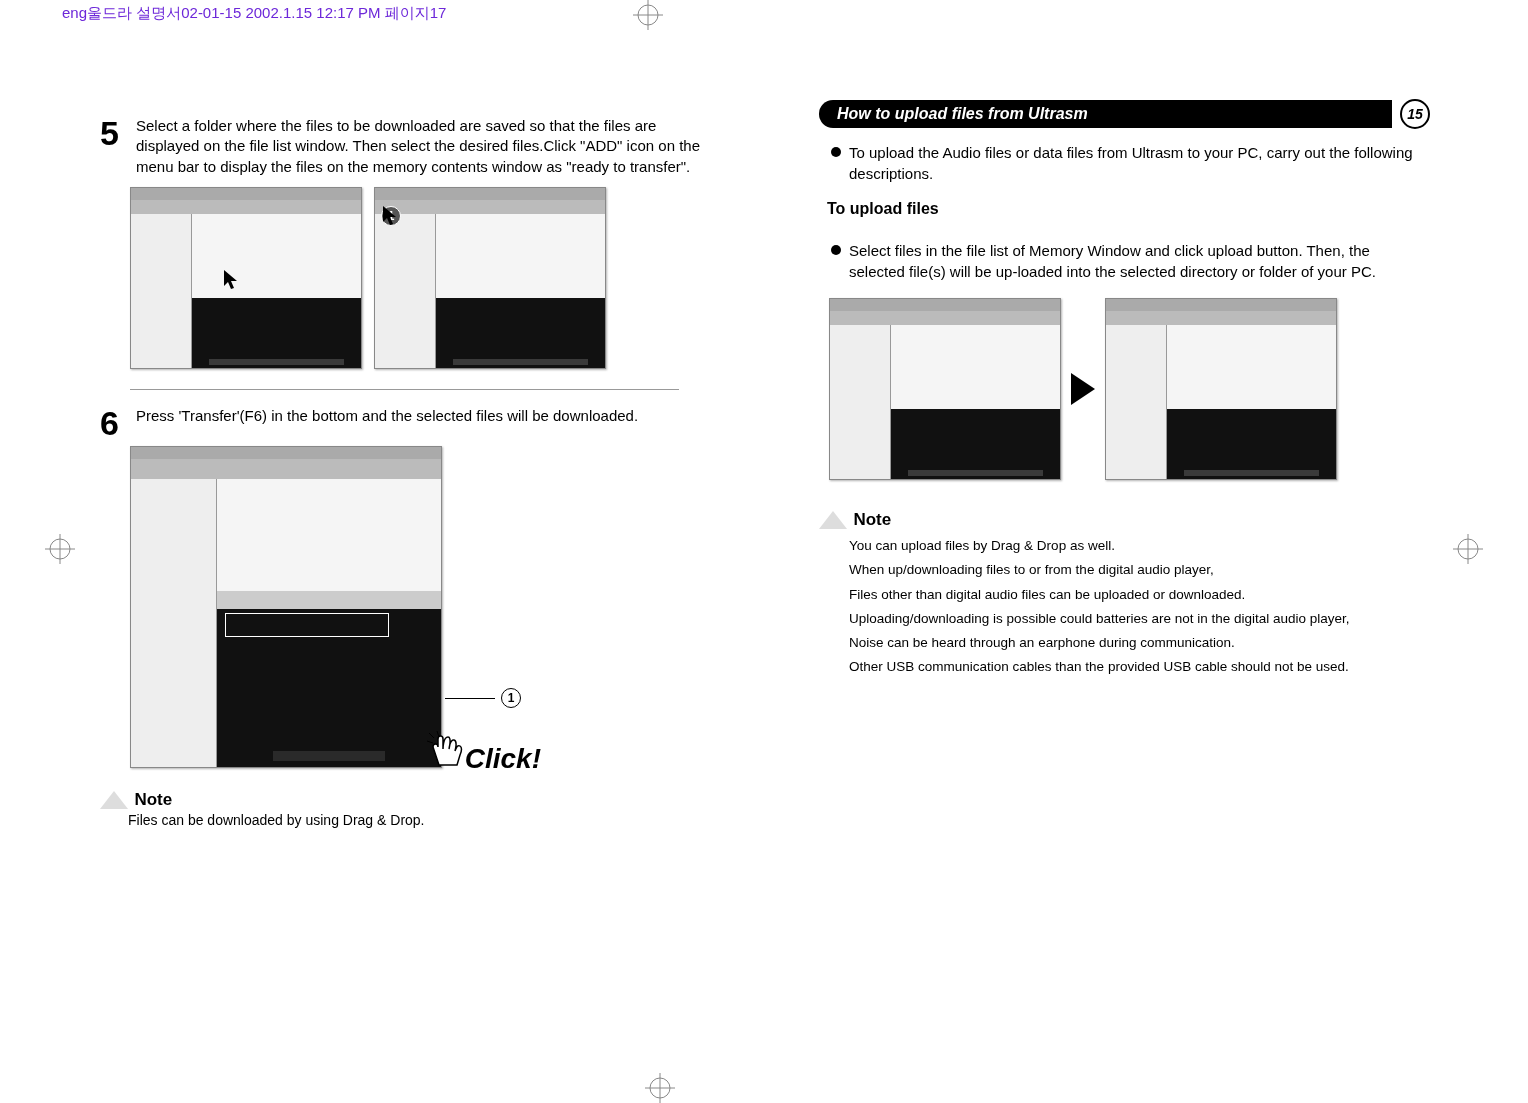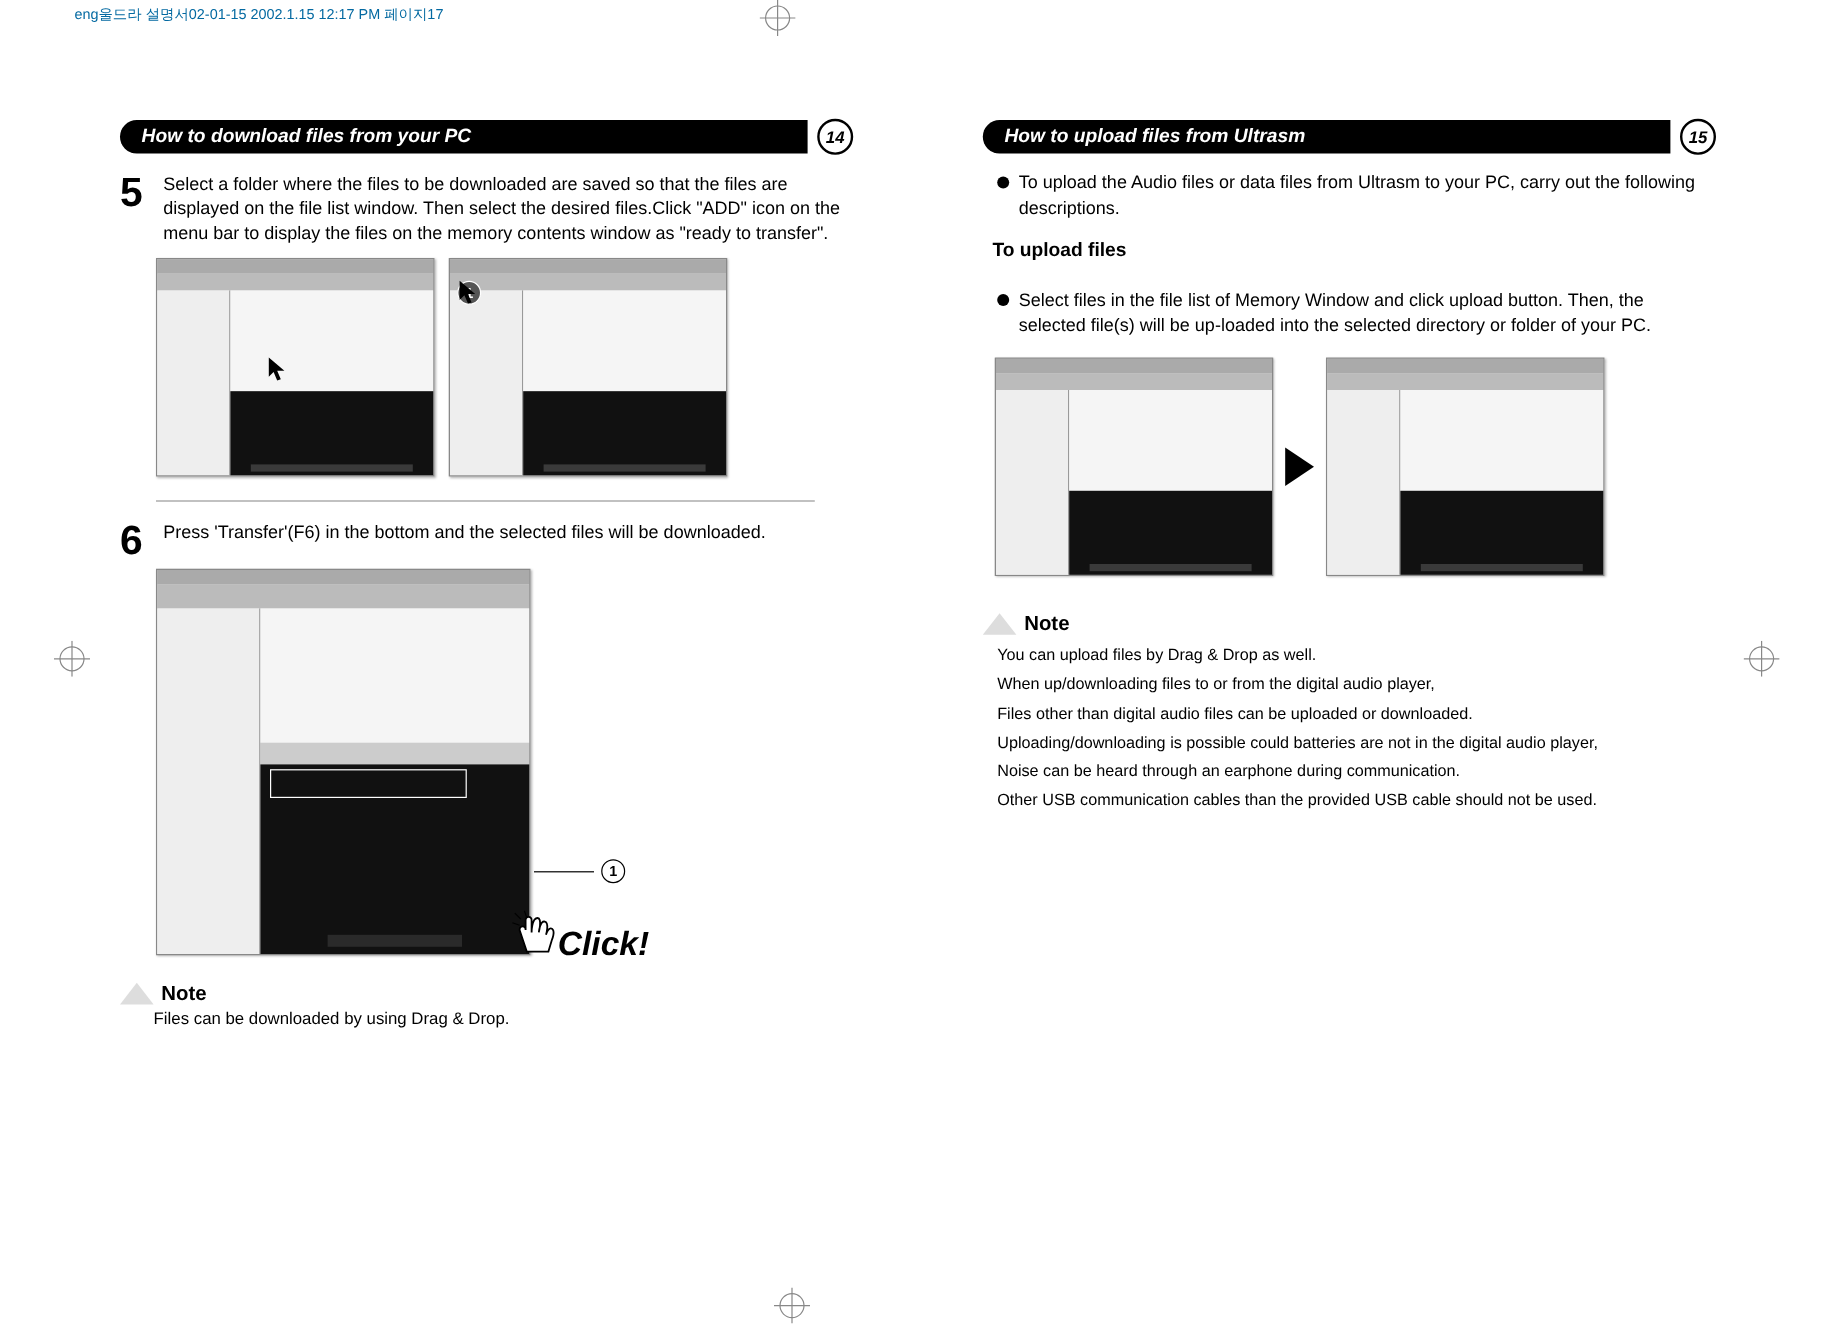--- a/index.html
+++ b/index.html
@@ -9,22 +9,22 @@
     background: #fff;
     color: #000;
     width: 1528px;
     height: 1103px;
     position: relative;
   }
   .crop-text {
     position: absolute;
     top: 4px;
     left: 62px;
-    font-size: 12px;
-    color: #0369a1;
+    font-size: 15px;
+    color: #6d28d9;
     font-family: "Malgun Gothic", sans-serif;
   }
   .crop-mark {
     position: absolute;
     width: 30px;
     height: 30px;
   }
   .crop-mark svg { display:block; }
   .crop-top { top: 0; left: 633px; }
   .crop-left { top: 534px; left: 45px; }
@@ -188,21 +188,21 @@
   }
   .arrow-right {
     width:0; height:0;
     border-top: 16px solid transparent;
     border-bottom: 16px solid transparent;
     border-left: 24px solid #000;
   }
   .upload-row .screenshot { width:230px; height:180px; }
 
   .notes-list {
-    margin-left:12px;
+    margin-left:30px;
     font-size:13.5px;
     line-height:1.5;
     margin-top:6px;
   }
   .notes-list div { margin-bottom:4px; }
 
   .cursor-svg { position:absolute; }
 
   .white-box {
     position:absolute;
@@ -252,26 +252,20 @@
   <svg width="30" height="30">
       <circle cx="15" cy="15" r="10" fill="none" stroke="#888"></circle>
       <line x1="0" y1="15" x2="30" y2="15" stroke="#888"></line>
       <line x1="15" y1="0" x2="15" y2="30" stroke="#888"></line>
     </svg>
 </div>
 
 <div class="spread">
 
   <div class="page">
-    <div class="bar-row">
-      <div class="section-bar">
-        <span class="title">How to download files from your PC</span>
-      </div>
-      <div class="page-num-circle">14</div>
-    </div>
 
     <div class="step">
       <div class="big-num">5</div>
       <div class="text">Select a folder where the files to be downloaded are saved so that the files are displayed on the file list window. Then select the desired files.Click "ADD" icon on the menu bar to display the files on the memory contents window as "ready to transfer".</div>
     </div>
 
     <div class="screens-row">
       <div class="screenshot small">
         <div class="titlebar"></div>
           <div class="toolbar"></div>

